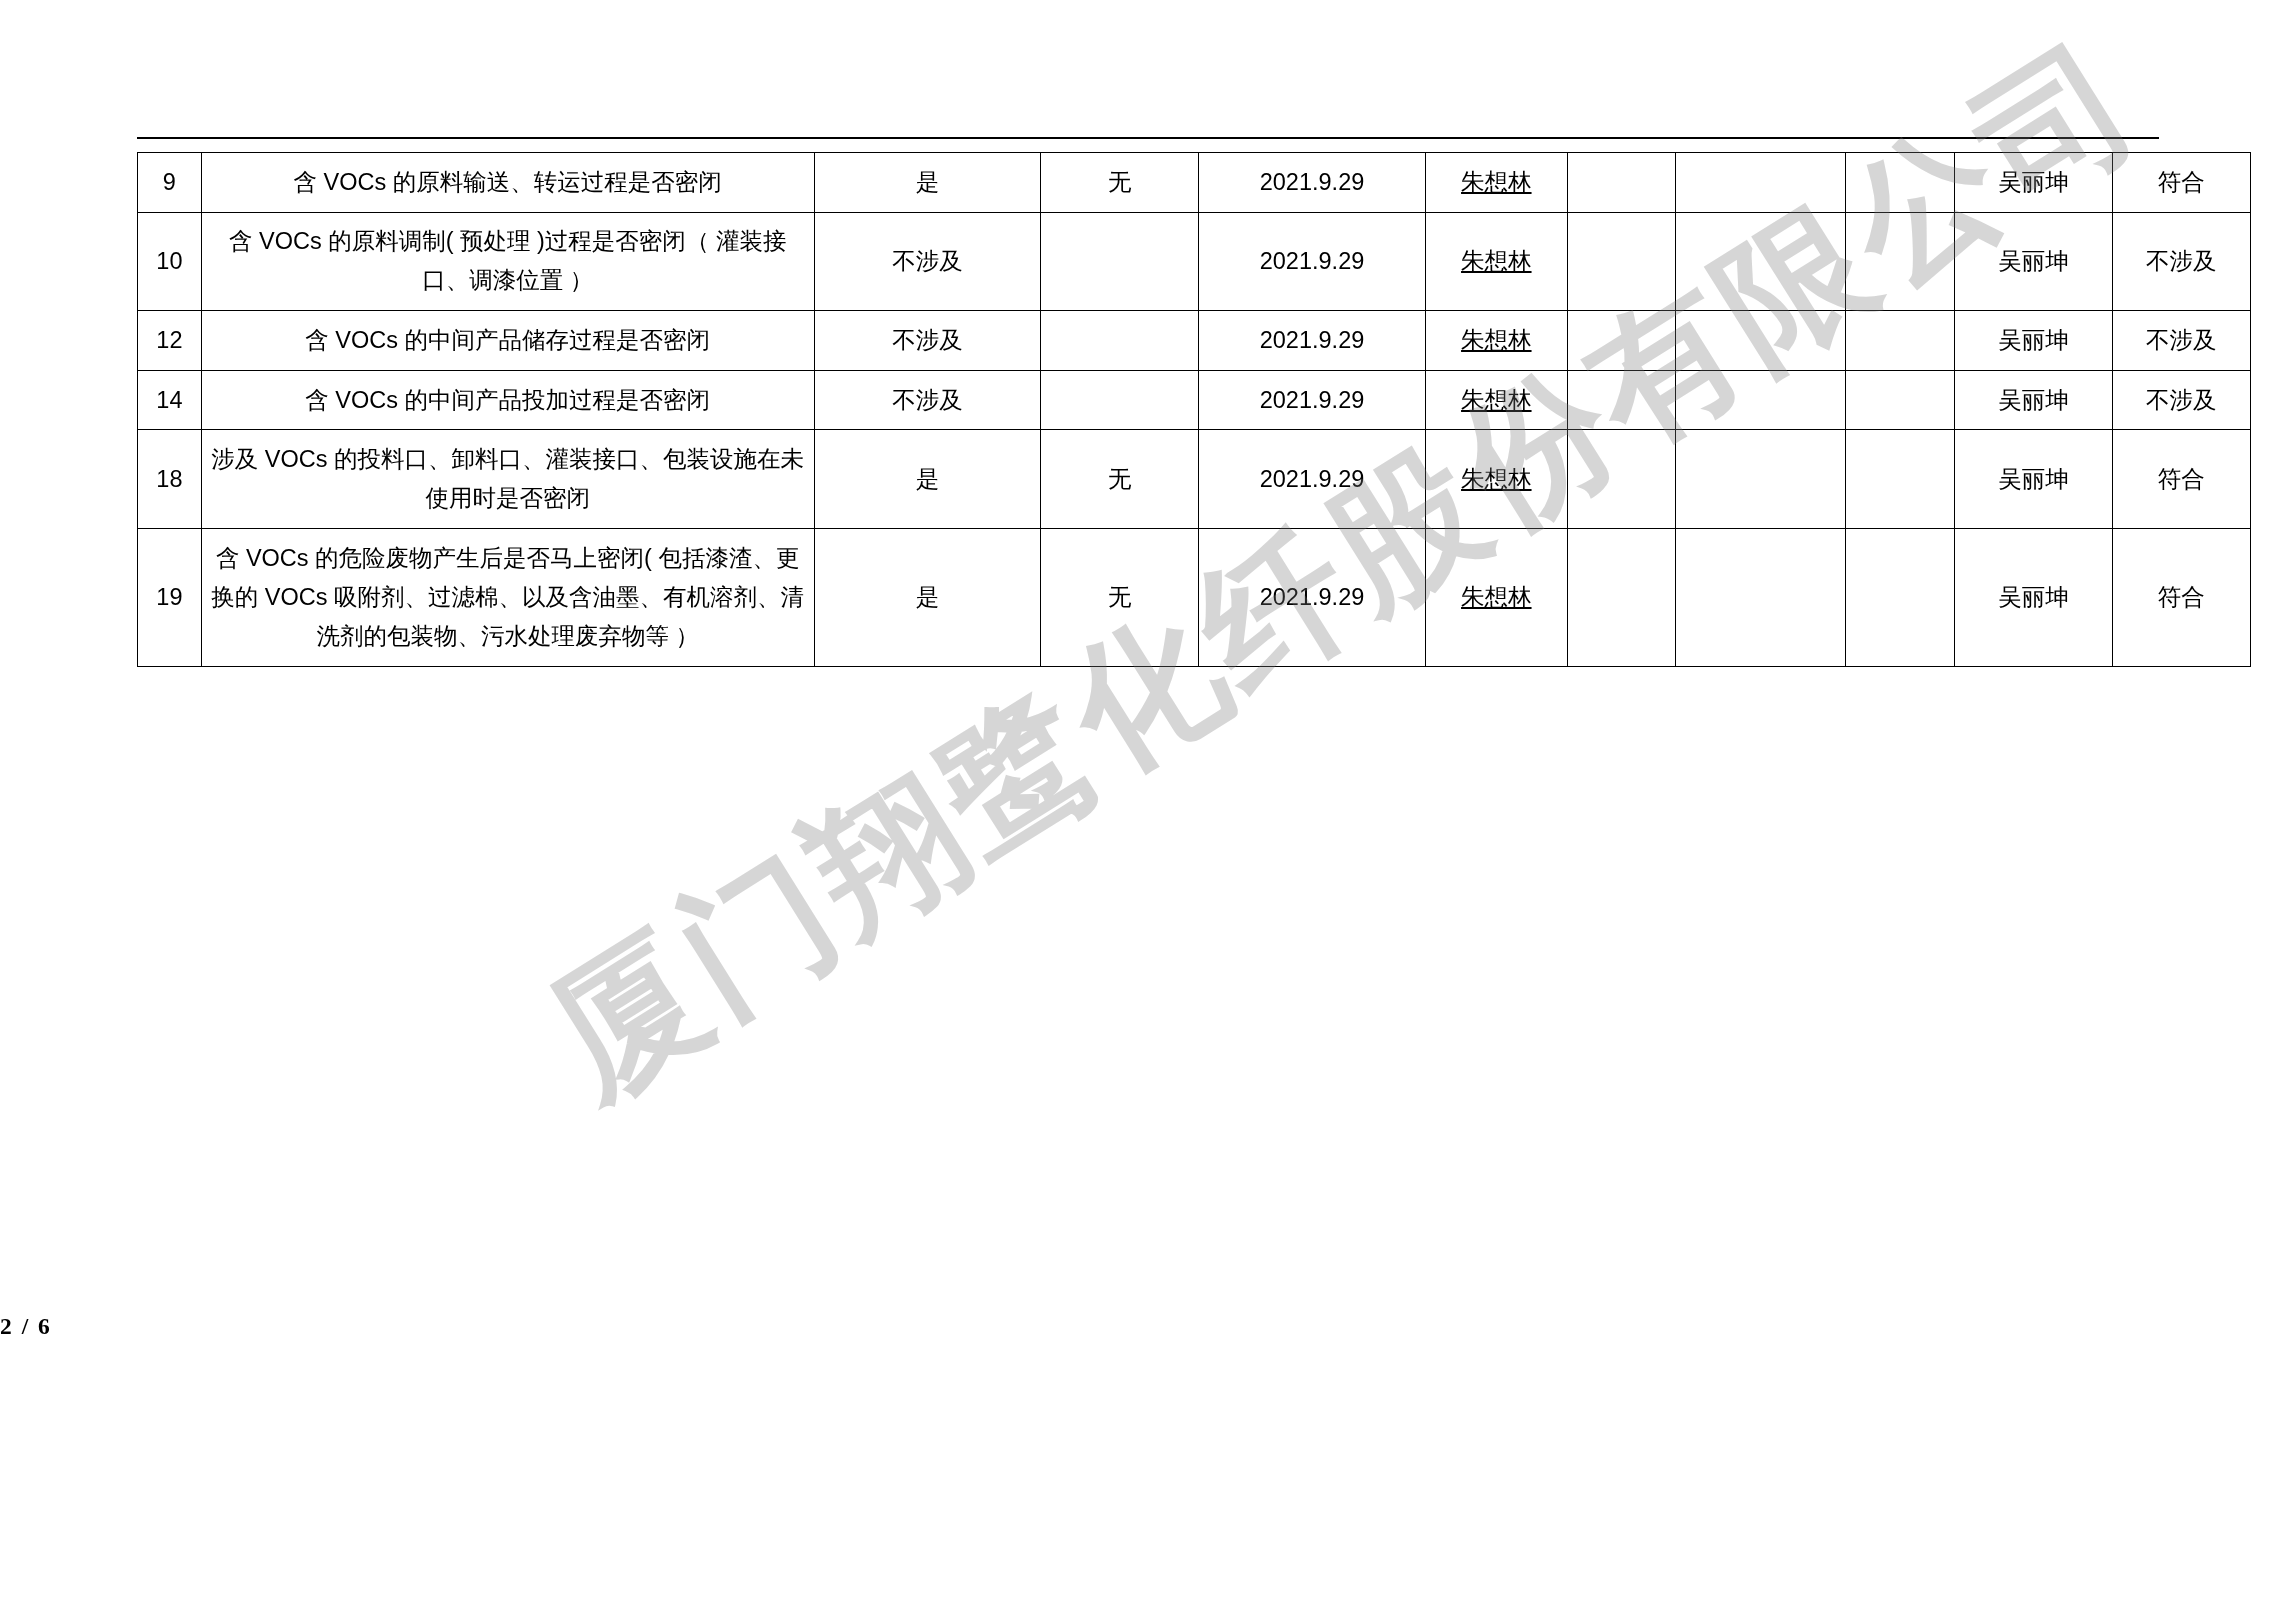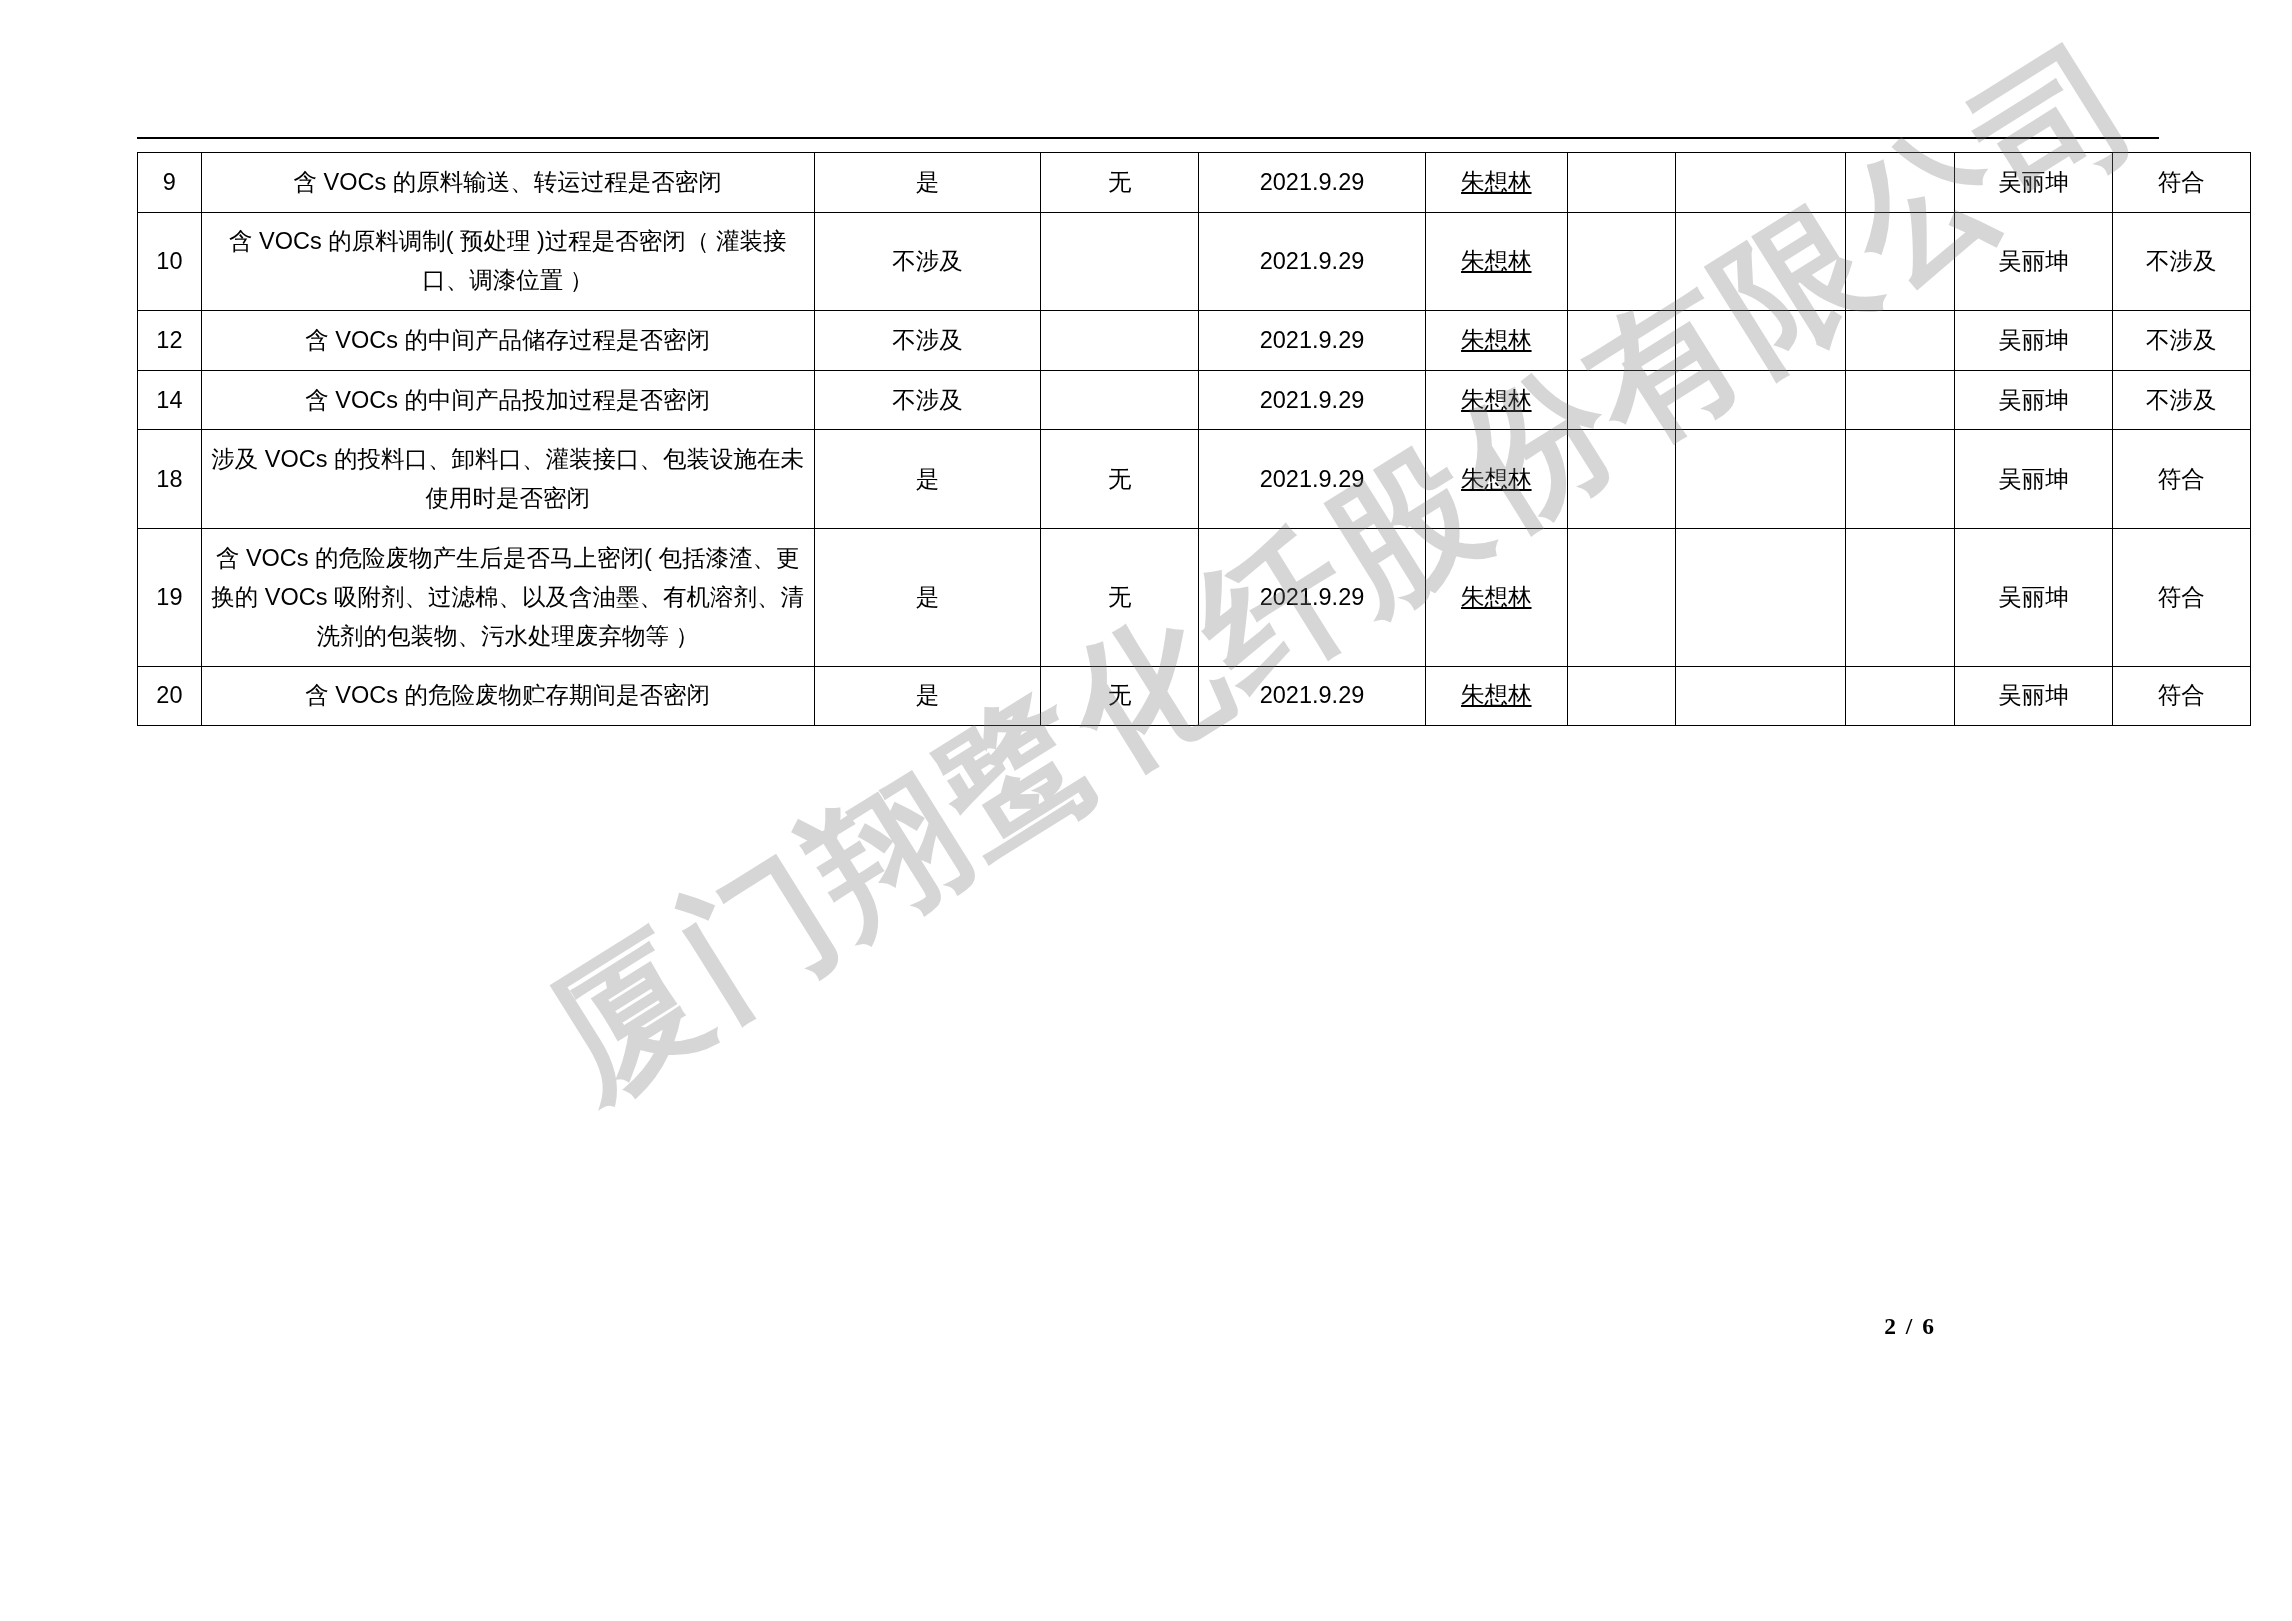--- a/index.html
+++ b/index.html
@@ -67,21 +67,21 @@
   td.c-f { width: 157px; }
   td.c-g { width: 96px; }
   td.c-h { width: 145px; }
   td.c-i { width: 125px; }
 
   .footer {
     position: absolute;
     left: 0;
     top: 1313px;
     width: 1936px;
-    text-align: right;
+    text-align: left;
     font-family: "Liberation Serif", serif;
     font-size: 23.5px;
     font-weight: bold;
     letter-spacing: 2px;
     color: #000;
   }
 
   
   .watermark {
     position: absolute;
@@ -201,33 +201,20 @@
           <td class="c-b">无</td>
           <td class="c-c">2021.9.29</td>
           <td class="c-d">朱想林</td>
           <td class="c-e"></td>
           <td class="c-f"></td>
           <td class="c-g"></td>
           <td class="c-h">吴丽坤</td>
           <td class="c-i">符合</td>
         </tr>
 
-        <tr>
-          <td class="c-idx">20</td>
-          <td class="c-item">含 VOCs 的危险废物贮存期间是否密闭</td>
-          <td class="c-a">是</td>
-          <td class="c-b">无</td>
-          <td class="c-c">2021.9.29</td>
-          <td class="c-d">朱想林</td>
-          <td class="c-e"></td>
-          <td class="c-f"></td>
-          <td class="c-g"></td>
-          <td class="c-h">吴丽坤</td>
-          <td class="c-i">符合</td>
-        </tr>
 
       </tbody>
     </table>
   </div>
 
   <div class="watermark">
     <span>厦门翔鹭化纤股份有限公司</span>
   </div>
 
   <div class="footer">2 / 6</div>

